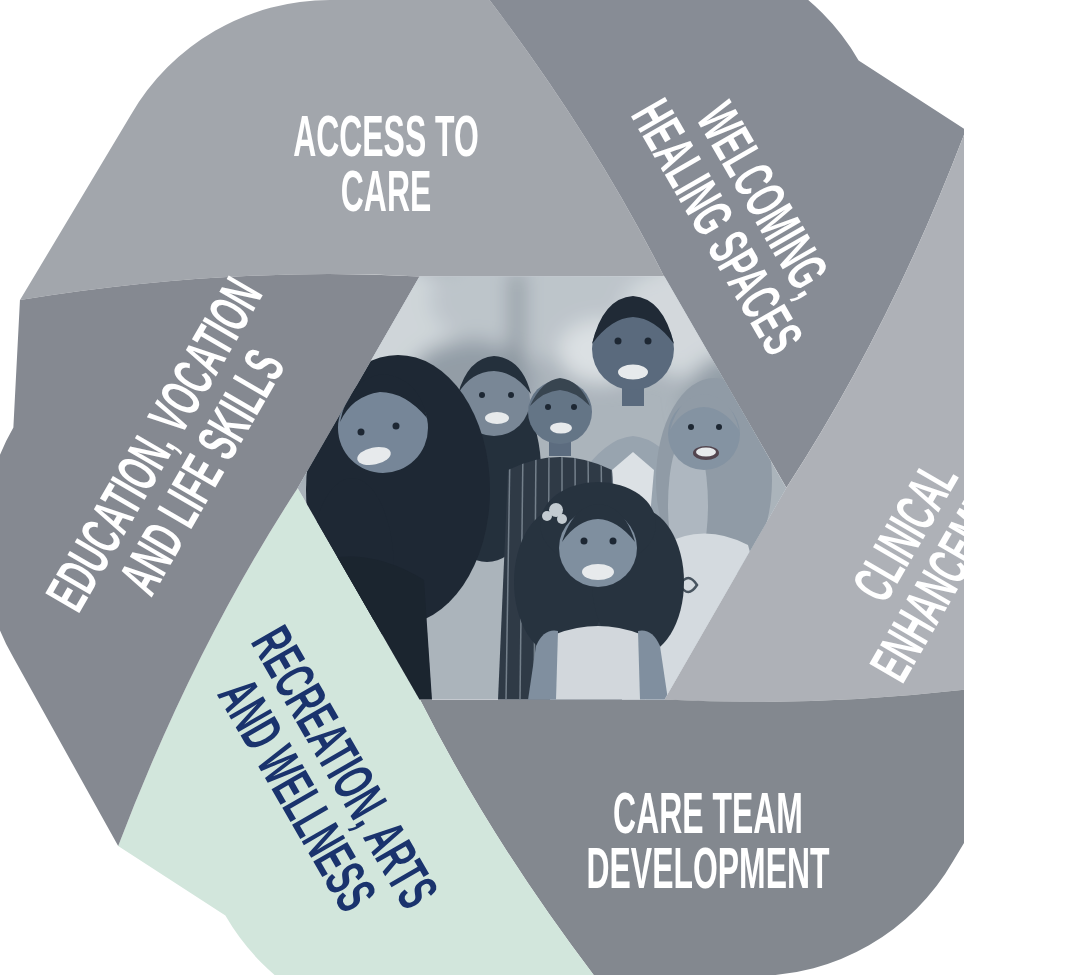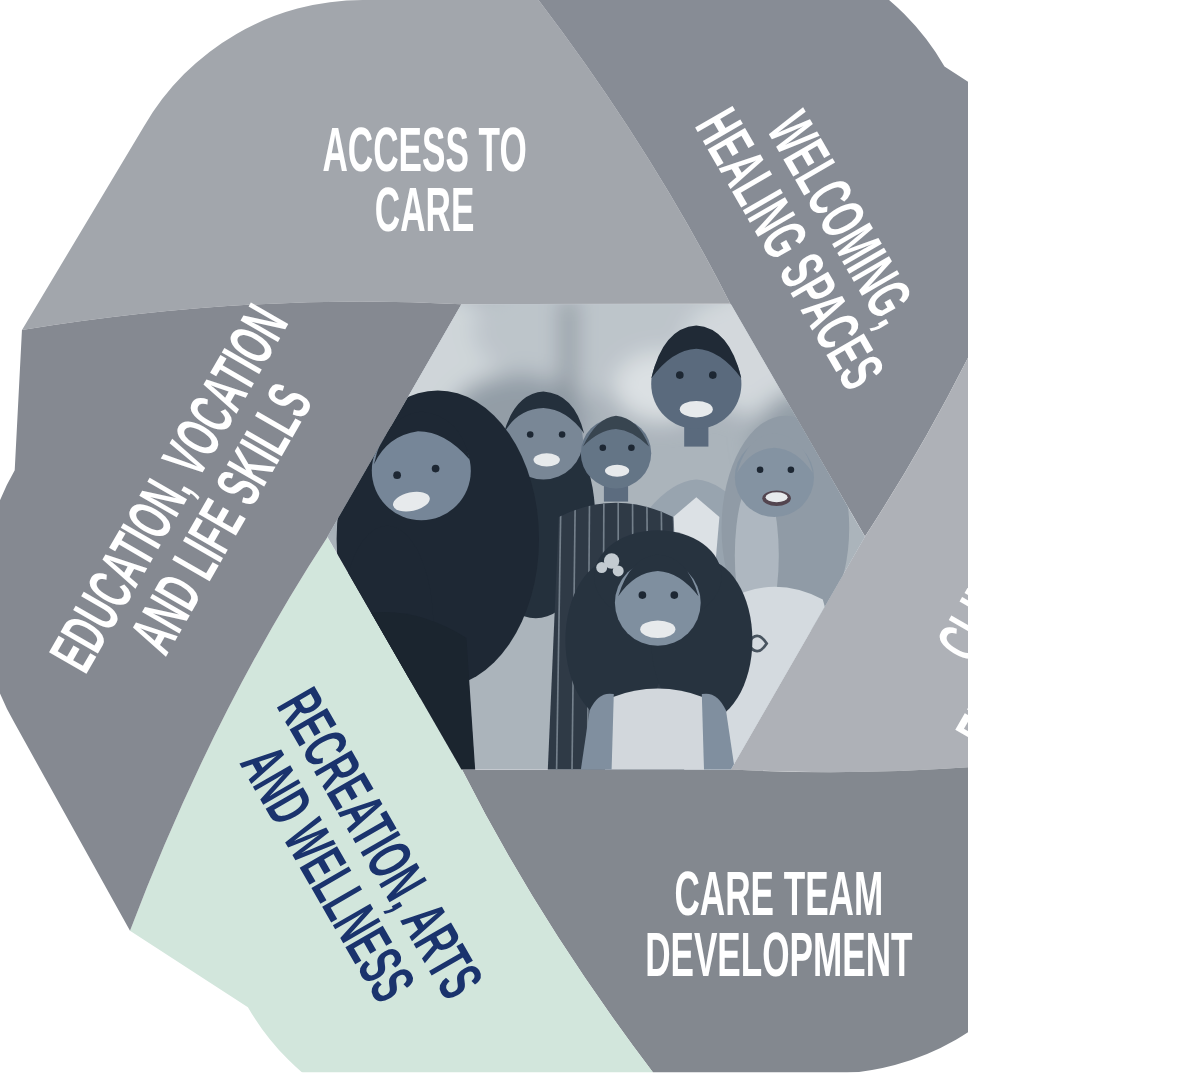--- a/index.html
+++ b/index.html
@@ -3,21 +3,21 @@
 <meta charset="utf-8">
 <style>
   html, body {
     margin: 0;
     padding: 0;
     background: #ffffff;
     font-family: "Liberation Sans", sans-serif;
   }
   .stage {
     position: relative;
-    width: 880px;
+    width: 964px;
     height: 975px;
     overflow: hidden;
     background: #ffffff;
   }
   .stage svg.diagram {
     position: absolute;
     left: 0;
     top: 0;
     display: block;
   }

